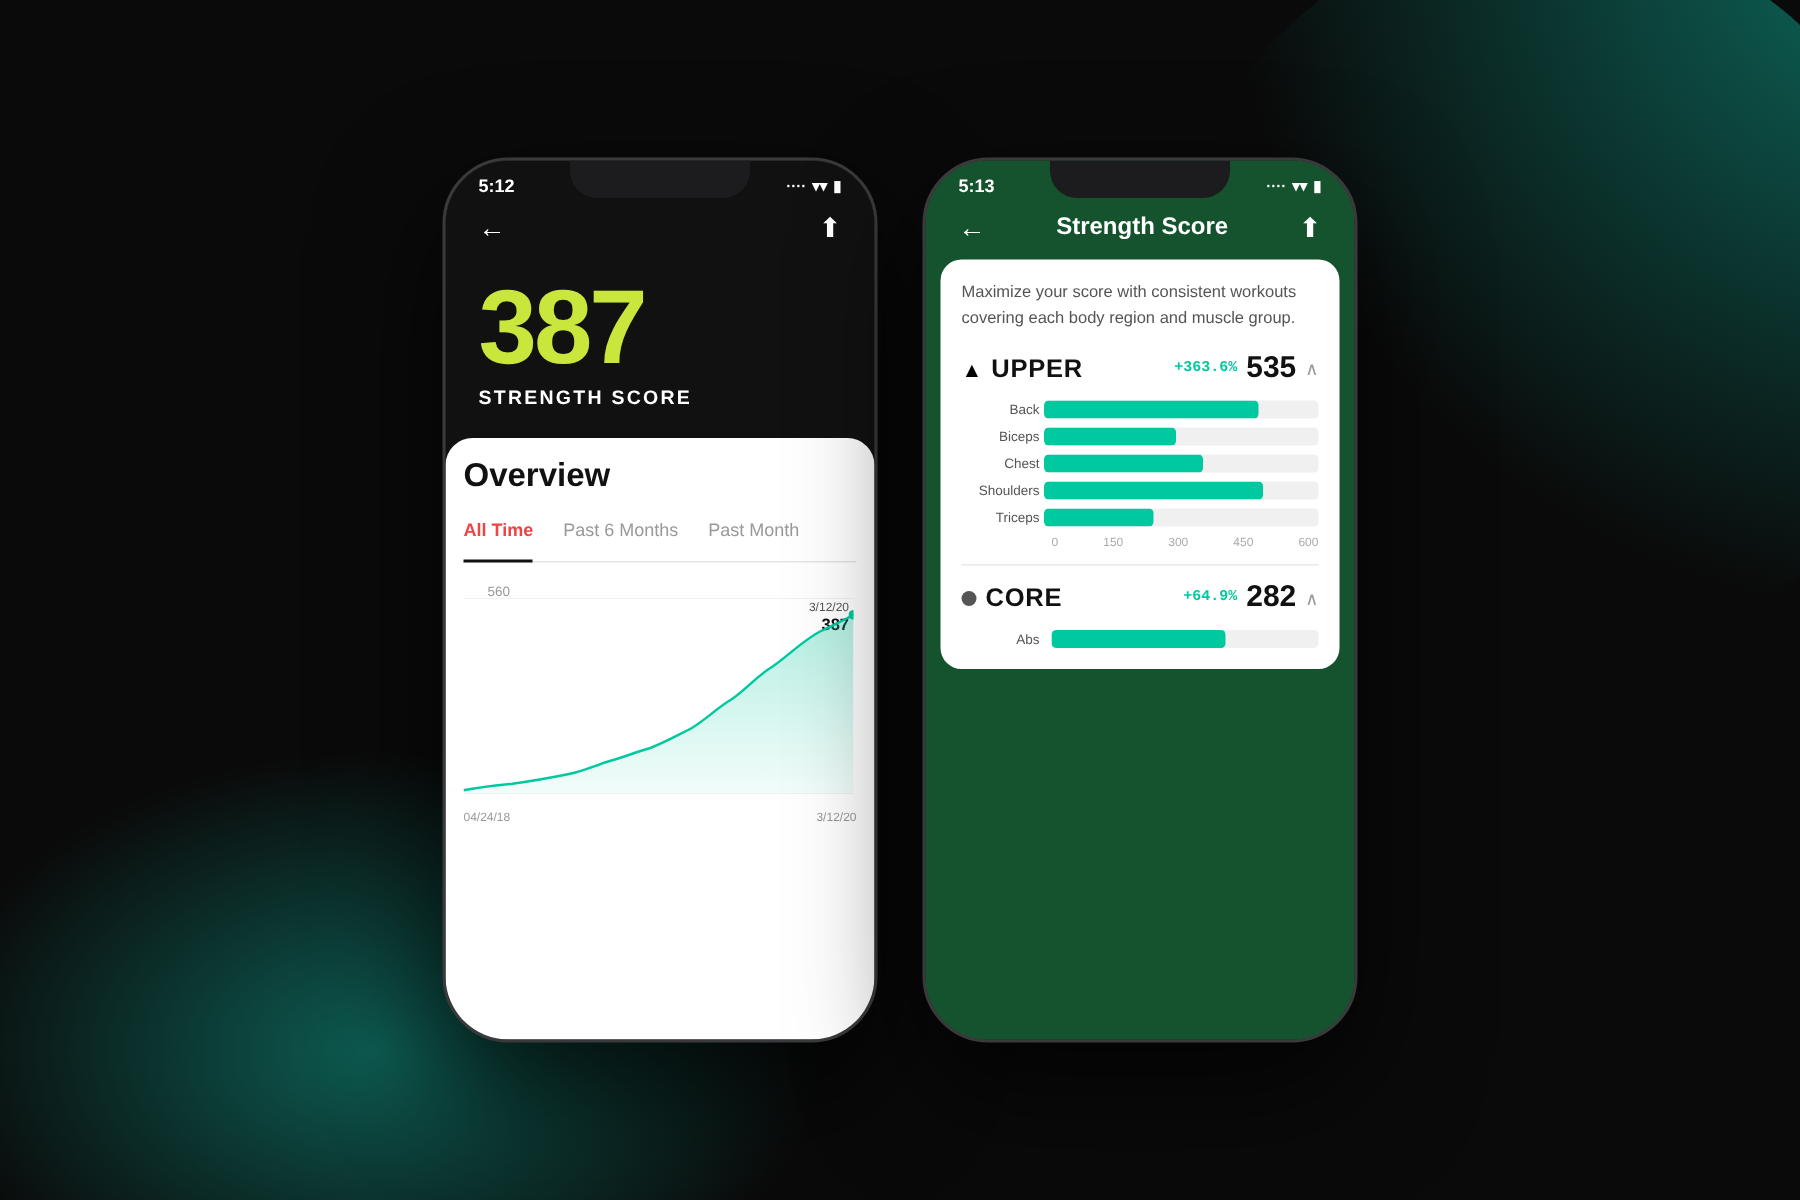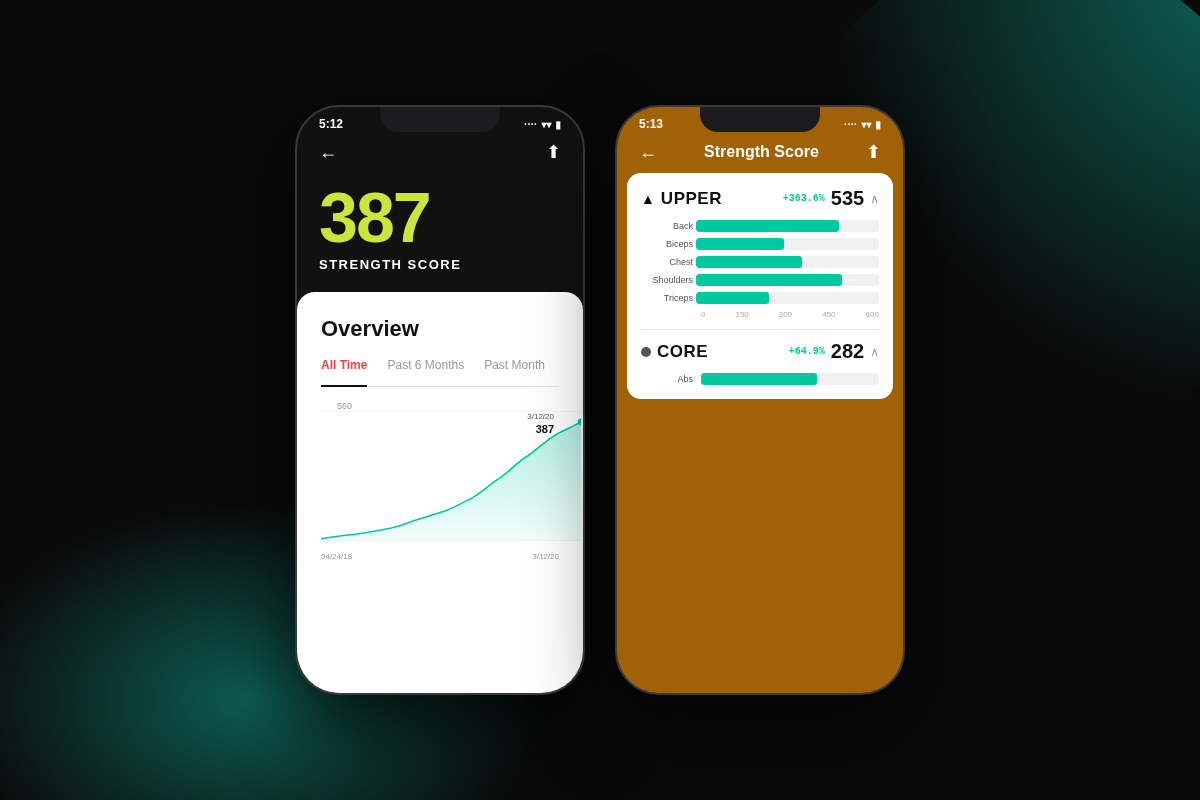--- a/index.html
+++ b/index.html
@@ -123,21 +123,21 @@
       color: white;
       letter-spacing: 1.5px;
       margin-top: 4px;
     }
 
     
     .white-card {
       background: white;
       border-radius: 18px 18px 0 0;
       flex: 1;
-      padding: 24px;
+      padding: 12px;
       overflow: hidden;
     }
     .card-title {
       font-size: 22px;
       font-weight: 700;
       color: #111;
       margin-bottom: 16px;
     }
 
     
@@ -205,21 +205,21 @@
       left: 0;
       right: 0;
       display: flex;
       justify-content: space-between;
       font-size: 8px;
       color: #999;
     }
 
     
     .phone2-content {
-      background: #a16207;
+      background: #14532d;
       height: 100%;
     }
 
     .phone2-header {
       padding: 5px 22px 10px;
       display: flex;
       justify-content: space-between;
       align-items: center;
     }
     .phone2-title {
@@ -433,20 +433,21 @@
         </div>
 
         <div class="phone2-header">
           <span class="nav-icon">←</span>
           <span class="phone2-title">Strength Score</span>
           <span class="nav-icon">⬆</span>
         </div>
 
         <div class="phone2-card">
 
+          <p class="phone2-desc">Maximize your score with consistent workouts covering each body region and muscle group.</p>
 
           <div class="section-header">
             <div class="section-left">
               <span class="section-icon">▲</span>
               <span class="section-name">UPPER</span>
             </div>
             <div class="section-right">
               <span class="section-change">+363.6%</span>
               <span class="section-score">535</span>
               <span class="section-chevron">∧</span>

